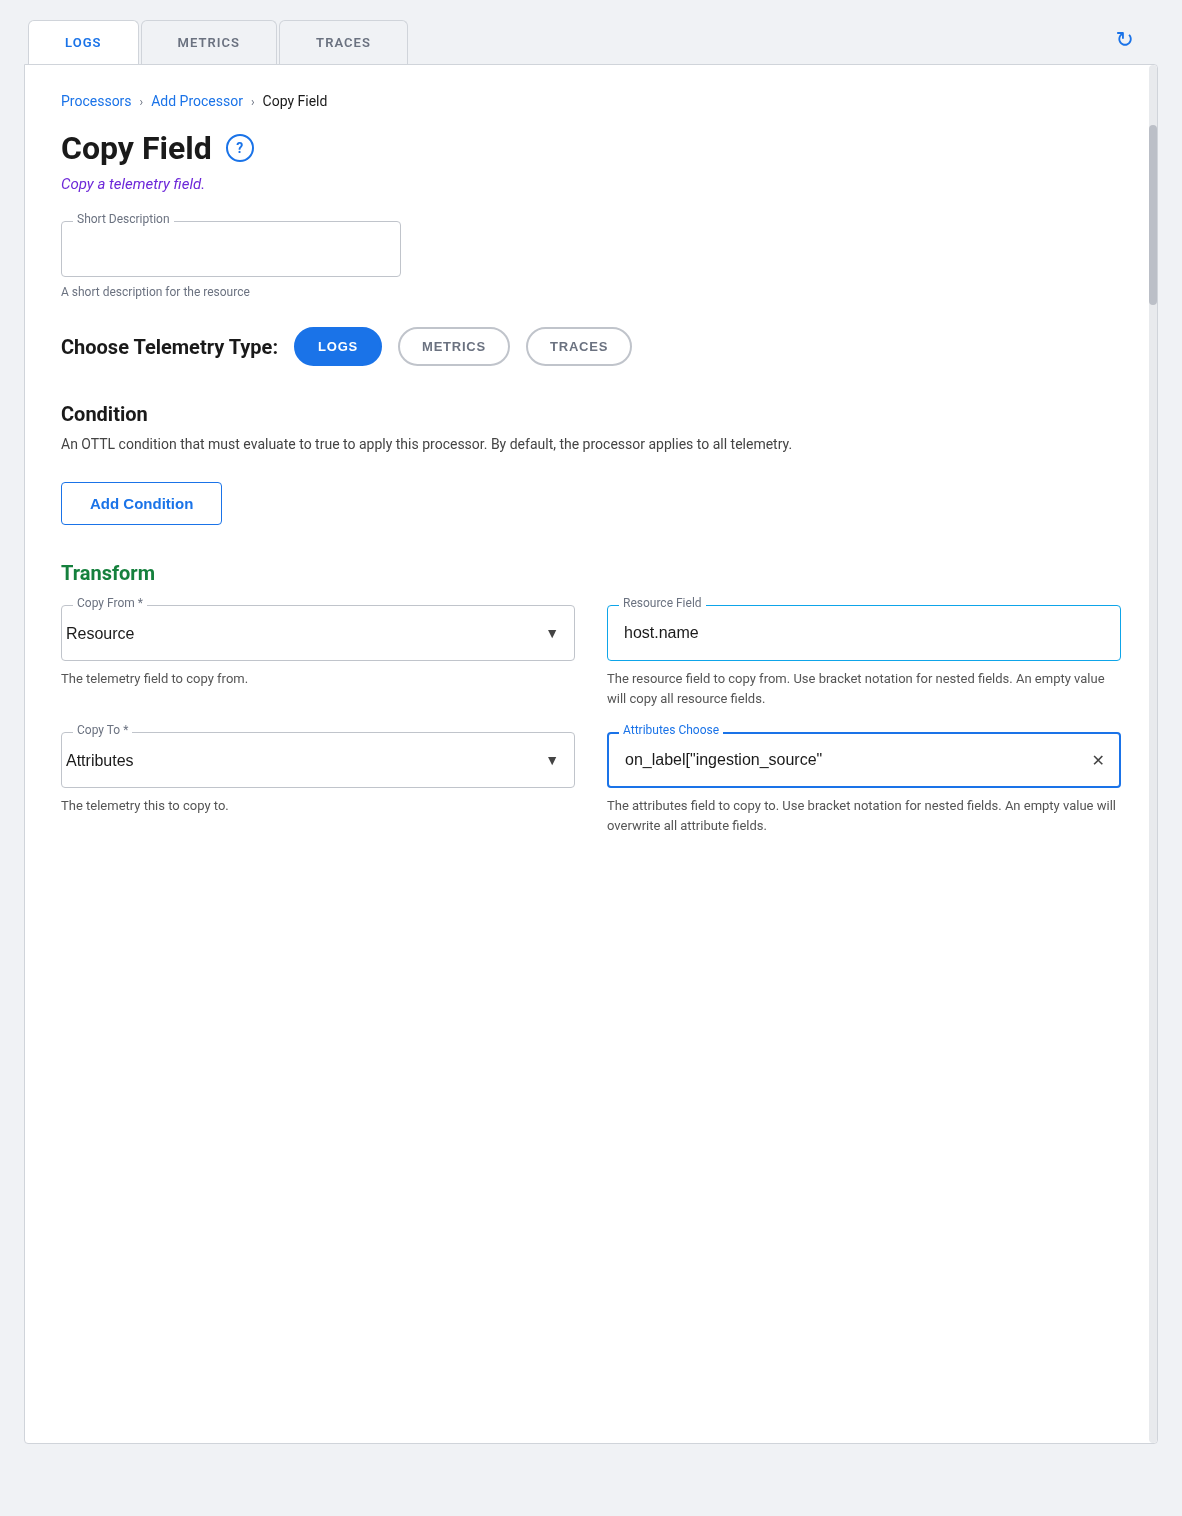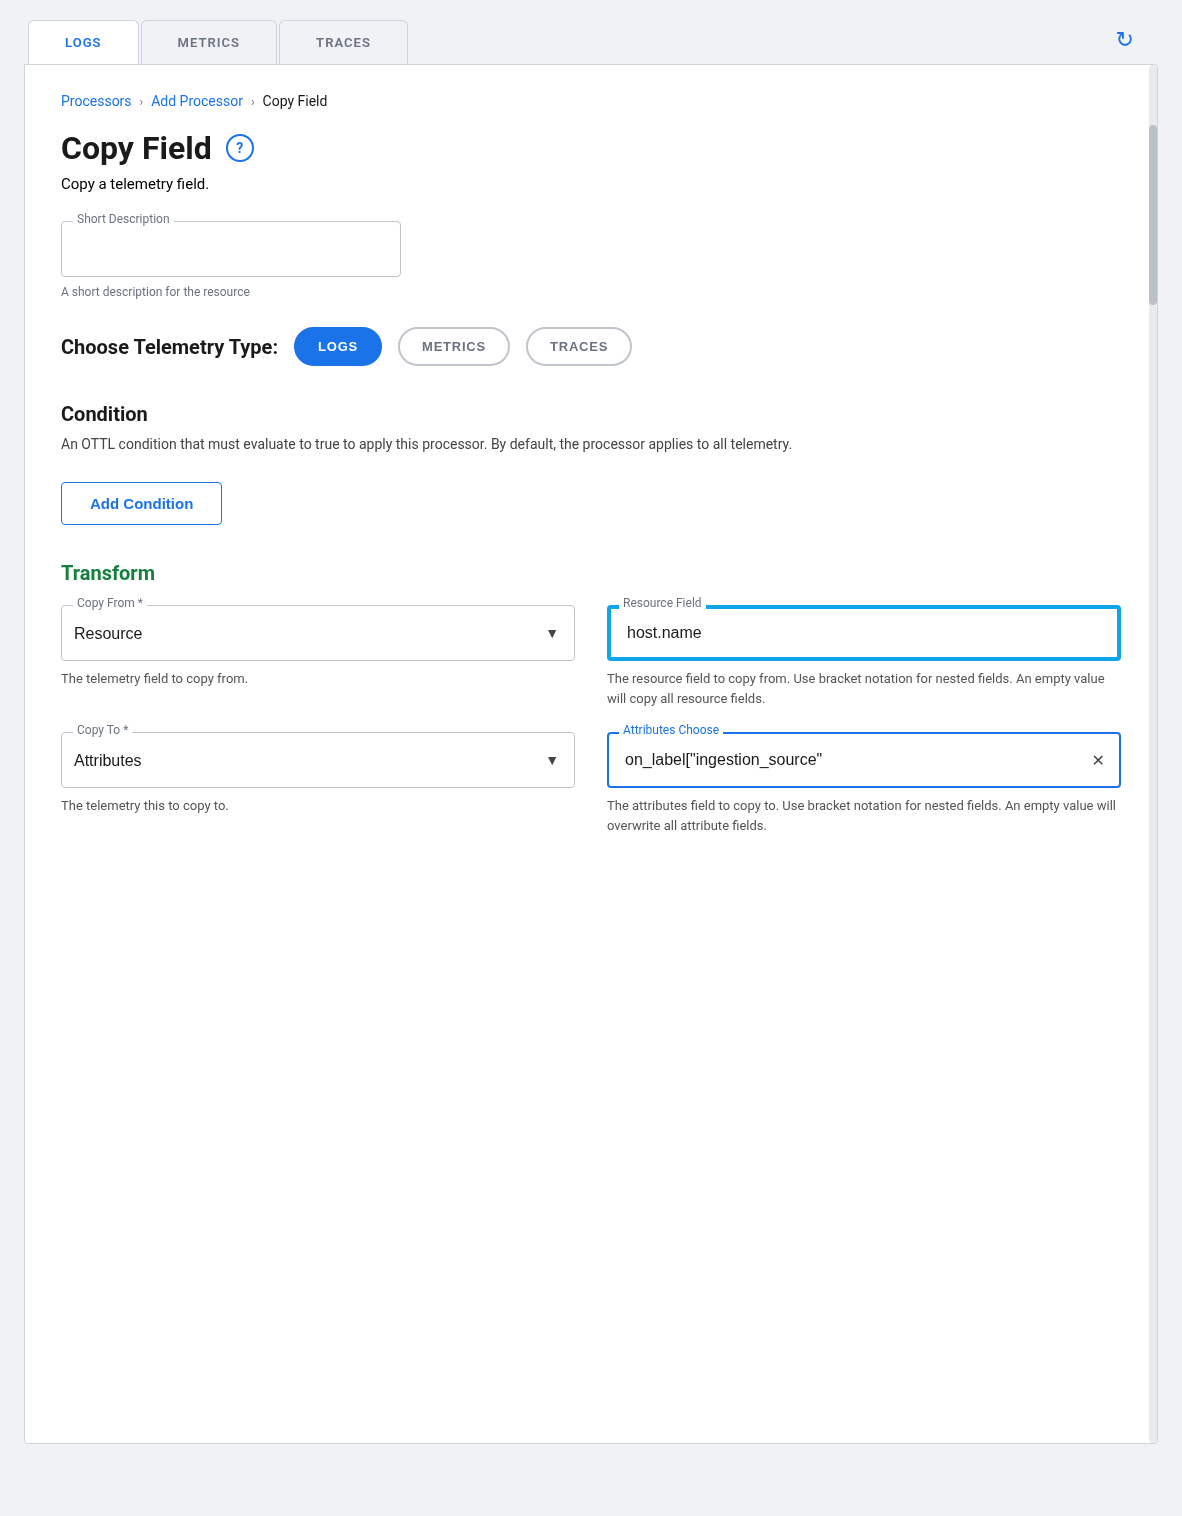--- a/index.html
+++ b/index.html
@@ -97,22 +97,23 @@
       color: #1a73e8;
       display: flex;
       align-items: center;
       justify-content: center;
       font-size: 14px;
       font-weight: 700;
       cursor: pointer;
     }
     .page-subtitle {
       font-size: 15px;
-      color: #000000;
+      color: #6d28d9;
       margin-bottom: 28px;
+      font-style: italic;
     }
 
     
     .field-group {
       position: relative;
       margin-bottom: 8px;
     }
     .field-label-float {
       position: absolute;
       top: -9px;
@@ -227,21 +228,21 @@
       padding: 0 4px;
       font-size: 12px;
       color: #6b7280;
       z-index: 1;
     }
     .select-input {
       width: 100%;
       height: 56px;
       border: 1px solid #c0c4cb;
       border-radius: 4px;
-      padding: 8px 44px 8px 12px;
+      padding: 8px 44px 8px 4px;
       font-size: 16px;
       font-weight: 400;
       color: #1a1a1a;
       background: #fff;
       appearance: none;
       cursor: pointer;
       outline: none;
     }
     .select-arrow {
       position: absolute;
@@ -264,21 +265,21 @@
       left: 12px;
       background: #fff;
       padding: 0 4px;
       font-size: 12px;
       color: #6b7280;
       z-index: 1;
     }
     .text-input-field {
       width: 100%;
       height: 56px;
-      border: 4px solid #0ea5e9;
+      border: 1px solid #0ea5e9;
       border-radius: 4px;
       padding: 8px 16px;
       font-size: 16px;
       color: #1a1a1a;
       background: #fff;
       outline: none;
     }
 
     
     .attr-input-group {

